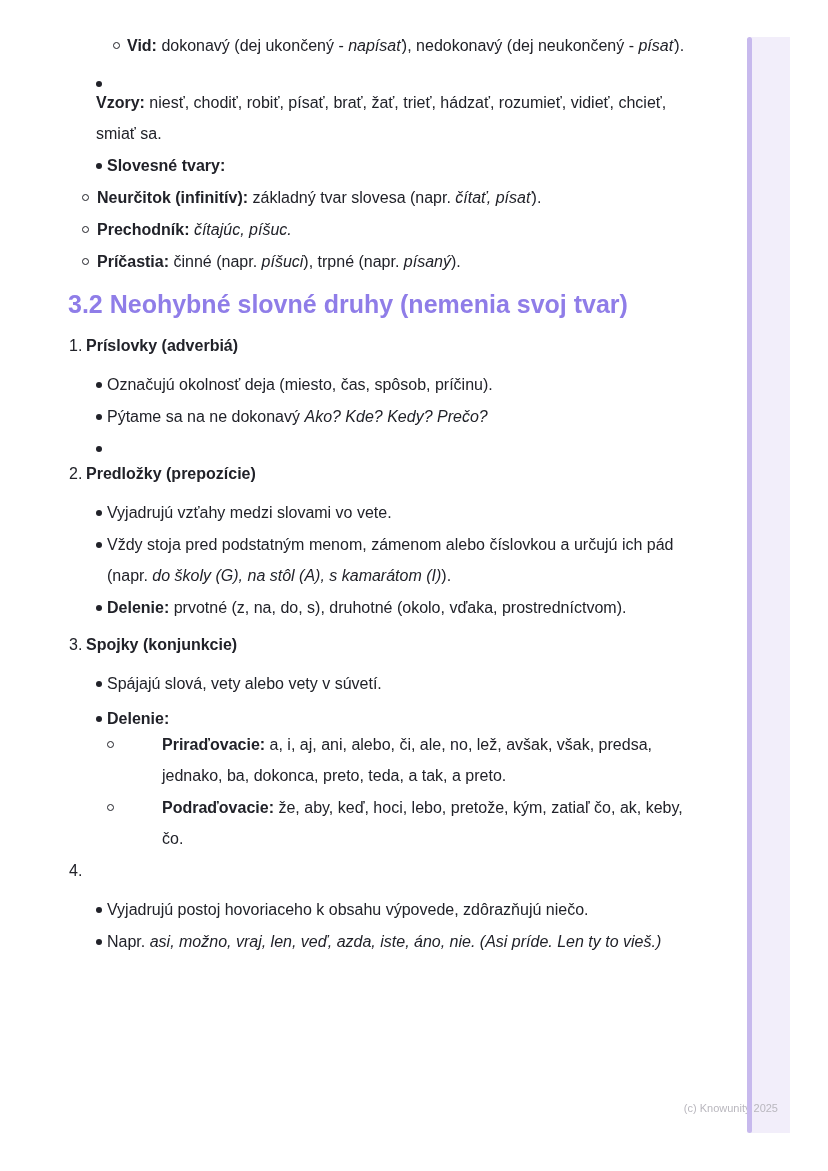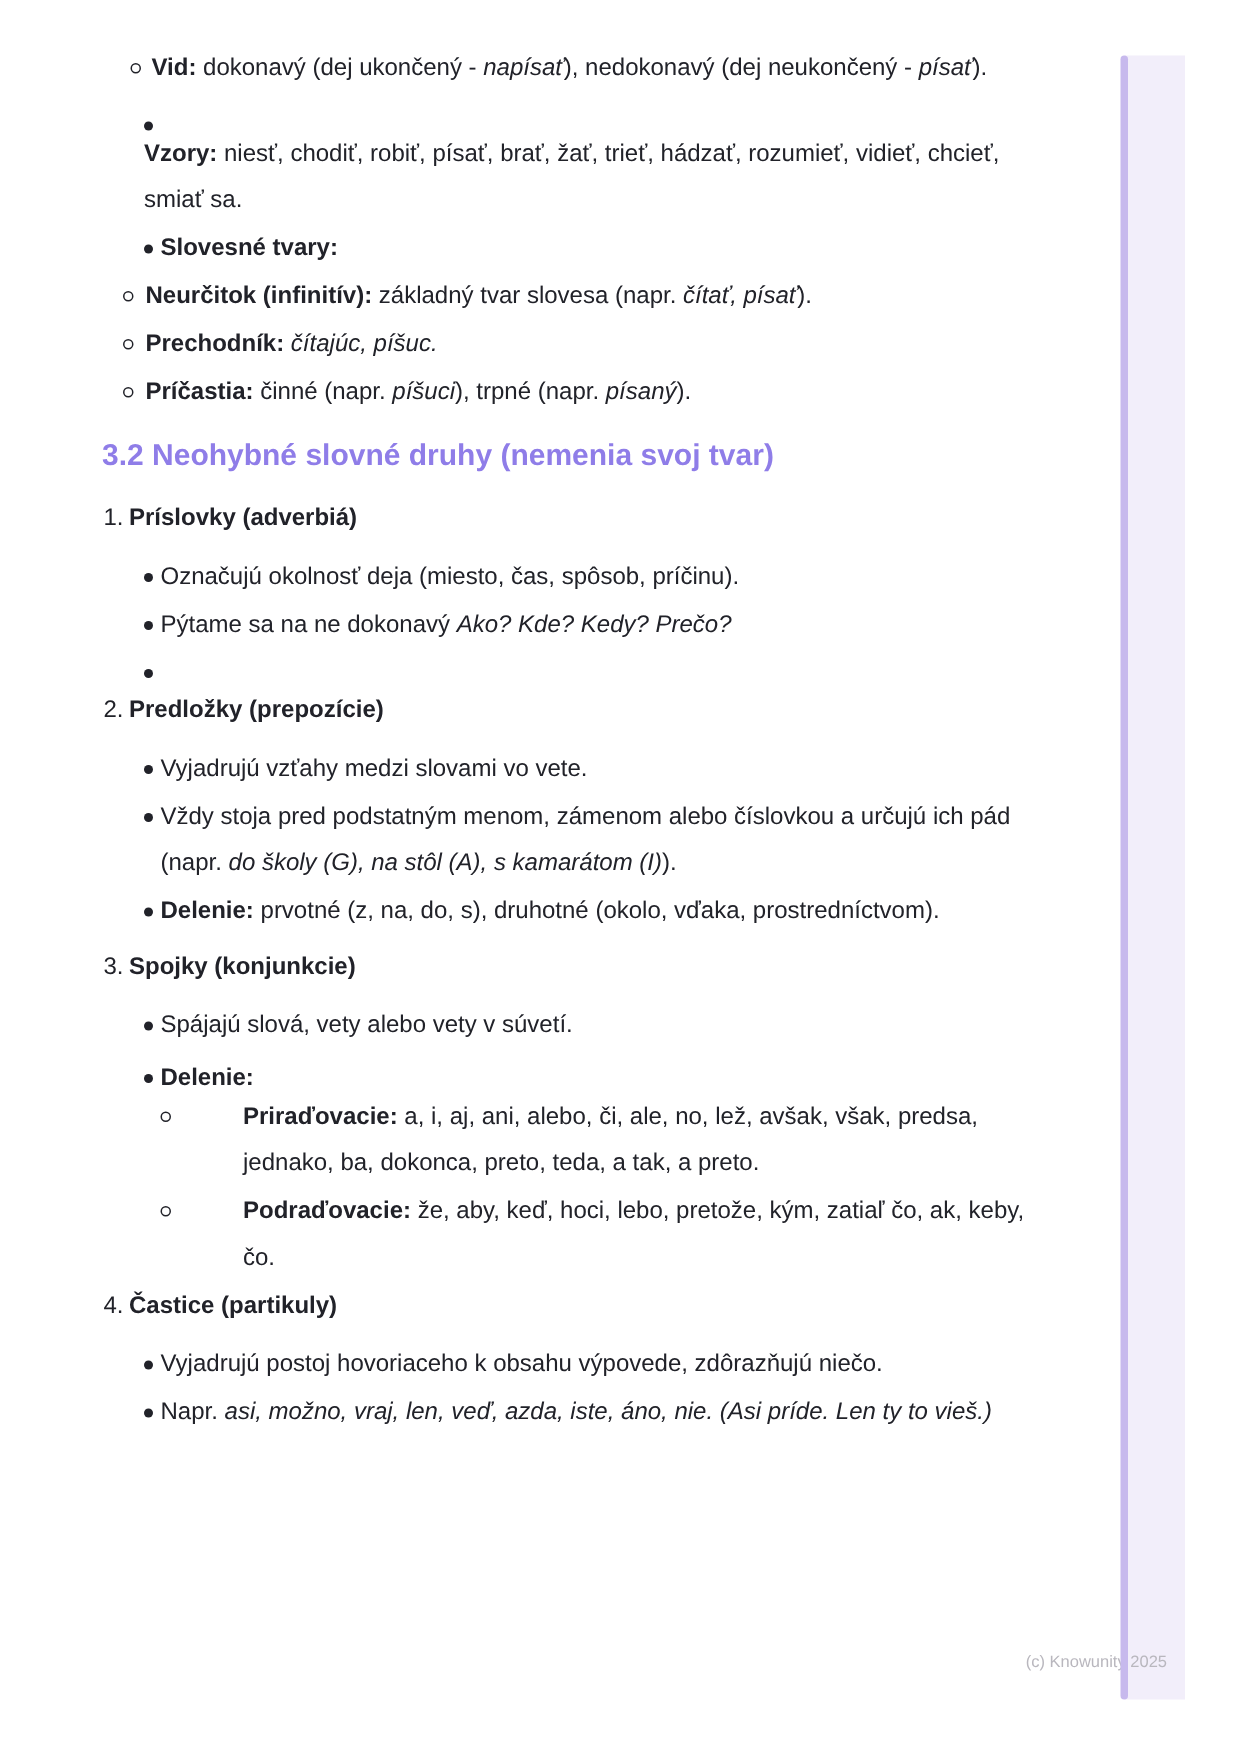--- a/index.html
+++ b/index.html
@@ -12,28 +12,28 @@
   .txt{flex:1;min-width:0;}
   .b{font-weight:700;}
   .i{font-style:italic;}
   
   .mk{flex:0 0 auto;display:block;}
   .mk-dot{width:6px;height:6px;border-radius:50%;background:var(--text,#212229);margin-top:13px;}
   .mk-ring{width:7px;height:7px;border-radius:50%;border:1.5px solid var(--text,#212229);box-sizing:border-box;margin-top:12px;}
   .mk-num{width:17px;font-size:16px;line-height:31px;}
   
   .b1{padding-left:96px;}      .b1 .mk{margin-right:5px;}
-  .s-vid{padding-left:87px;}  .s-vid .mk{margin-right:7px;}
+  .s-vid{padding-left:113px;}  .s-vid .mk{margin-right:7px;}
   .s-slov{padding-left:82px;} .s-slov .mk{margin-right:8px;}
   .s-del{padding-left:107px;gap:44px;}  .s-del .mk{margin-right:4px;}
   .num{padding-left:69px;margin-bottom:8px;}
   
   .mt7{margin-top:7px;flex-direction:column;} .mt6{margin-top:6px;} .mt4{margin-top:4px;} .mtneg{margin-top:-6px;}
   .h{
-    margin:12px 0 11px 68px;font-size:20px;line-height:30px;font-weight:700;
+    margin:12px 0 11px 68px;font-size:25px;line-height:30px;font-weight:700;
     color:var(--accent,#8f7de8);letter-spacing:0;
   }
   
   .scroll-track{position:absolute;left:750px;top:37px;width:40px;height:1096px;background:var(--scroll_track,#f2eefa);z-index:1;}
   .scroll-thumb{position:absolute;left:747px;top:37px;width:5px;height:1096px;background:var(--scroll_thumb,#c7b9ed);border-radius:3px;z-index:3;}
   .watermark{position:absolute;right:50px;top:1101px;font-size:11px;line-height:14px;color:var(--watermark_color,#b9b7be);z-index:2;}
 </style>
 </head>
 <body>
 
@@ -116,21 +116,20 @@
       <span class="mk mk-ring"></span>
       <div class="txt"><span class="b">Priraďovacie: </span><span>a, i, aj, ani, alebo, či, ale, no, lež, avšak, však, predsa, jednako, ba, dokonca, preto, teda, a tak, a preto.</span></div>
     </div>
     <div class="row s-del">
       <span class="mk mk-ring"></span>
       <div class="txt"><span class="b">Podraďovacie: </span><span>že, aby, keď, hoci, lebo, pretože, kým, zatiaľ čo, ak, keby, čo.</span></div>
     </div>
 
     <div class="row num">
       <span class="mk mk-num">4.</span>
-      <div class="txt"><span class="b">Častice (partikuly)</span></div>
     </div>
     <div class="row b1">
       <span class="mk mk-dot"></span>
       <div class="txt"><span>Vyjadrujú postoj hovoriaceho k obsahu výpovede, zdôrazňujú niečo.</span></div>
     </div>
     <div class="row b1">
       <span class="mk mk-dot"></span>
       <div class="txt"><span>Napr. </span><span class="i">asi, možno, vraj, len, veď, azda, iste, áno, nie.</span><span> </span><span class="i">(Asi príde. Len ty to vieš.)</span></div>
     </div>
 

